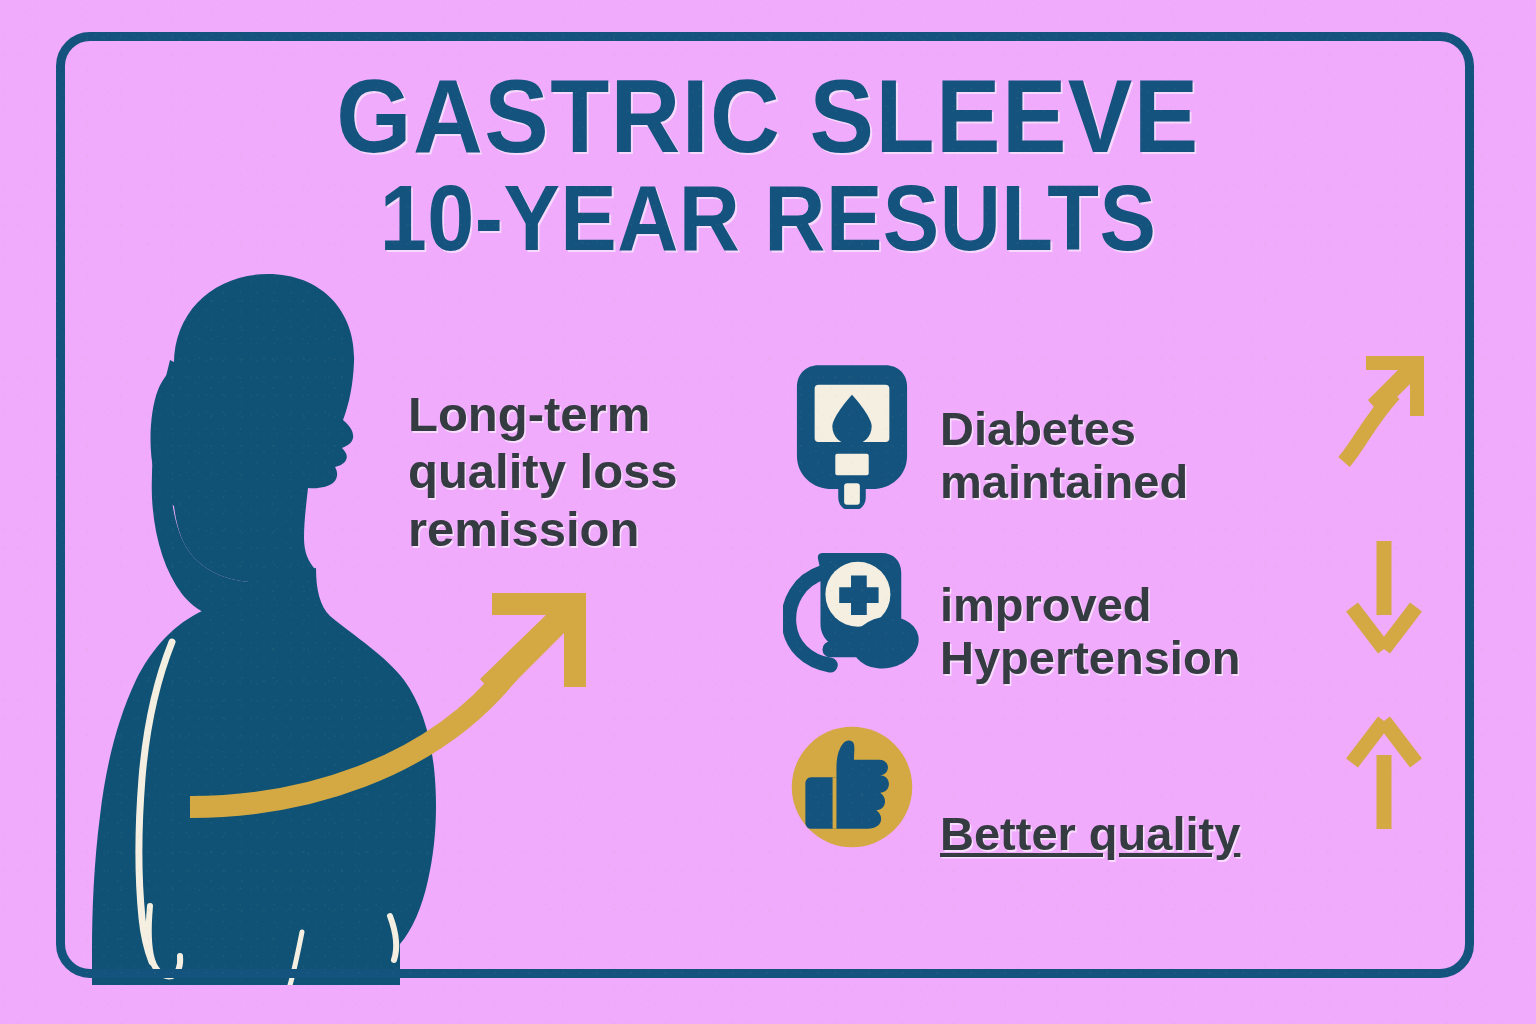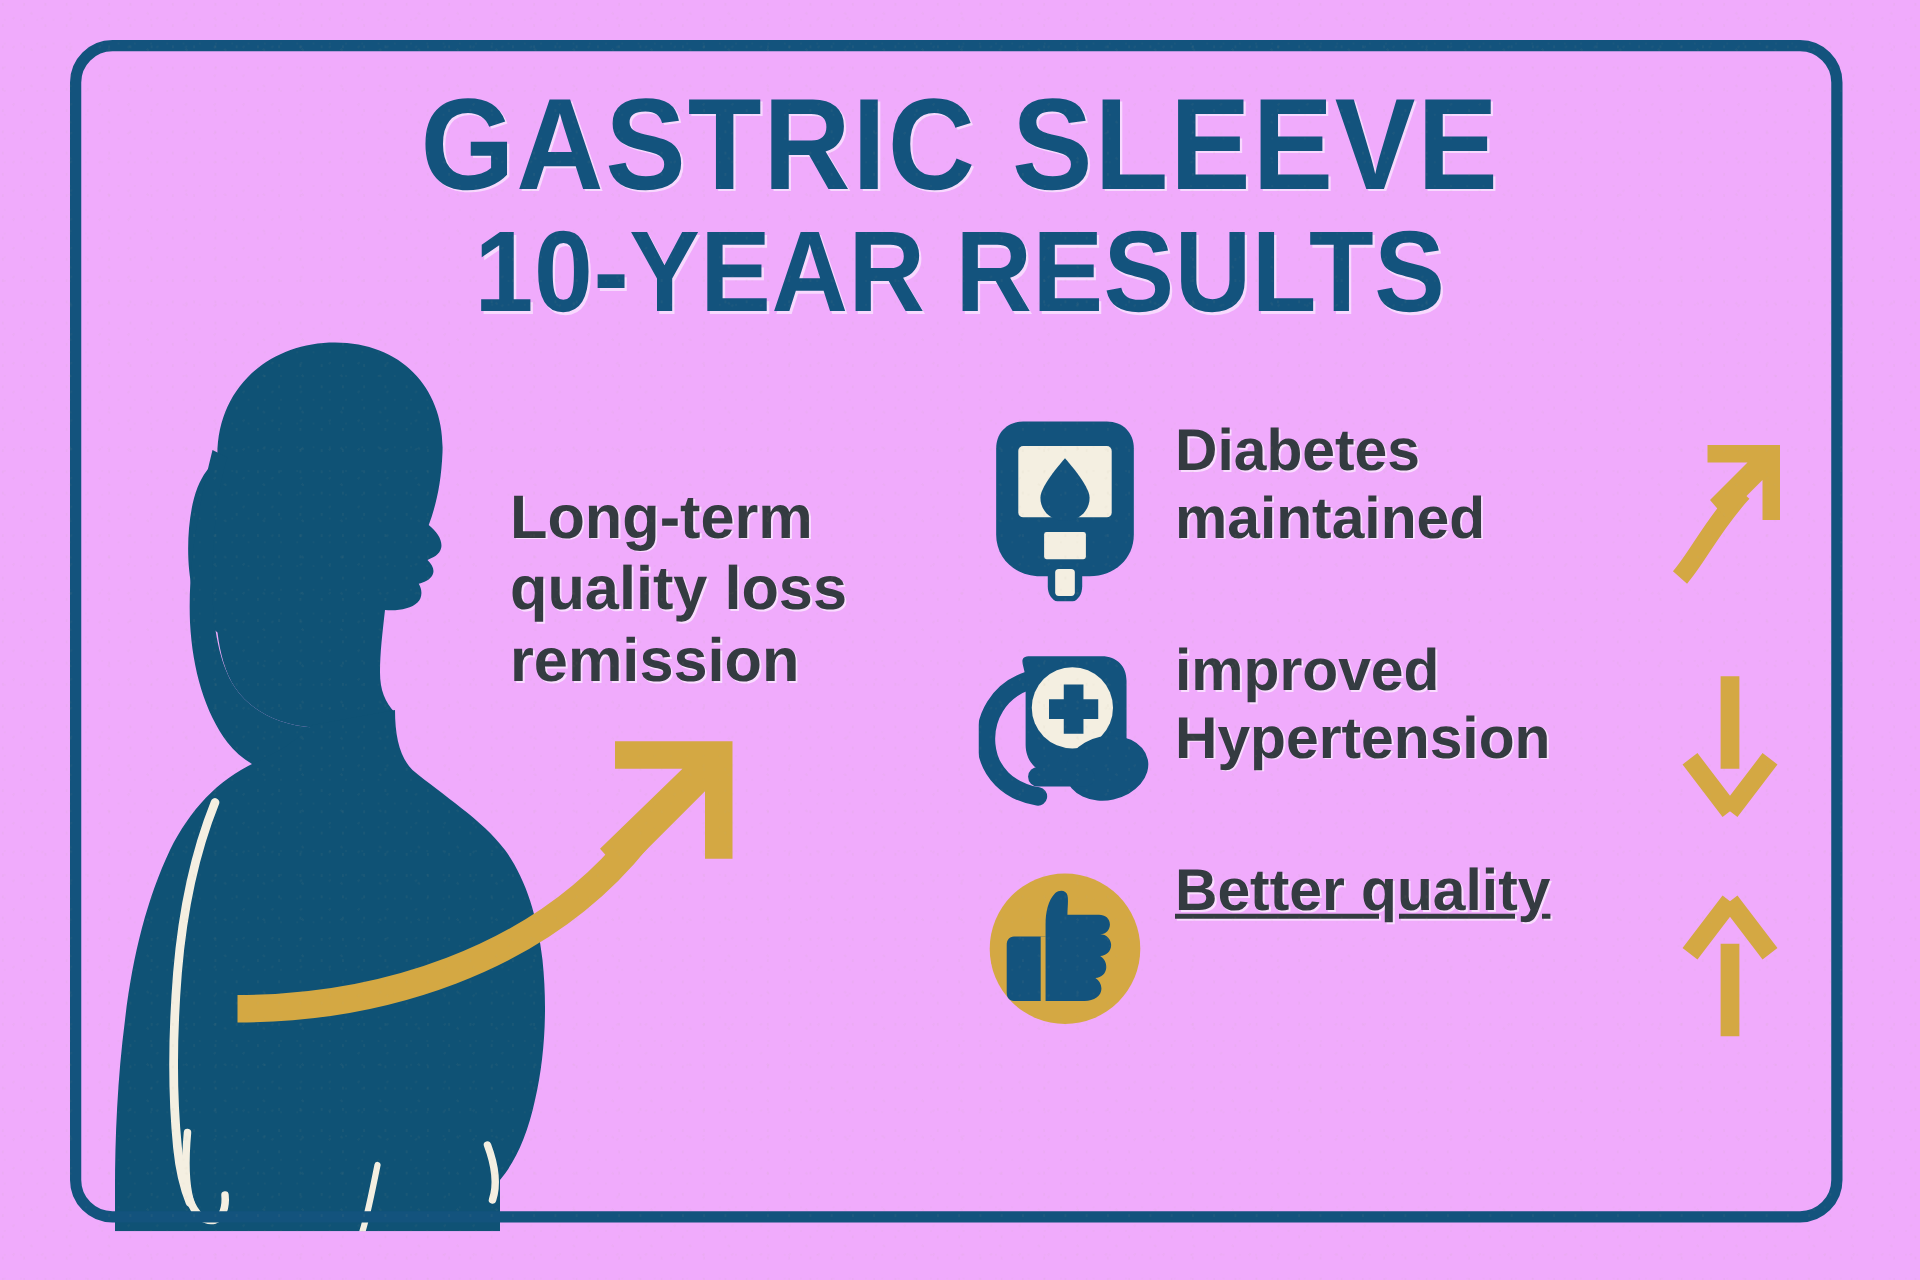--- a/index.html
+++ b/index.html
@@ -114,21 +114,21 @@
   .benefits {
     position: absolute;
     left: 778px;
     top: 333px;
     width: 640px;
     z-index: 25;
   }
   .benefit {
     position: relative;
     display: flex;
-    align-items: flex-start;
+    align-items: flex-end;
     height: 176px;
   }
   .benefit .icon {
     flex: 0 0 148px;
     height: 148px;
     display: flex;
     align-items: center;
     justify-content: center;
   }
   .benefit .btext {

